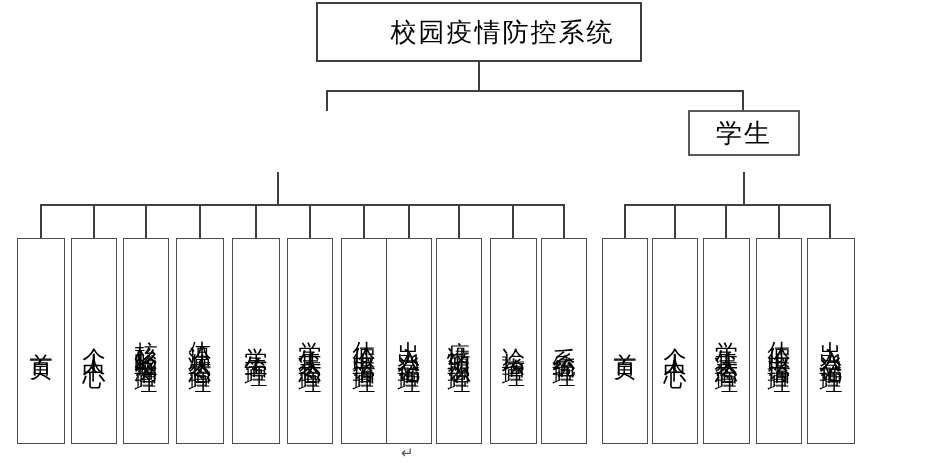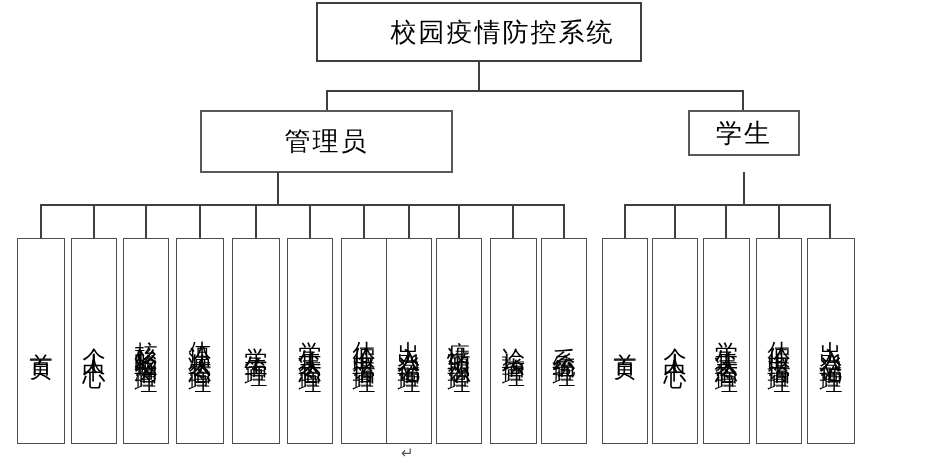--- a/index.html
+++ b/index.html
@@ -68,23 +68,20 @@
 
   <div class="node root" style="left:316px; top:2px; width:326px; height:60px;padding-left:47px;">
     <span class="hlabel">校园疫情防控系统</span>
   </div>
 
   <div class="line v" style="left:478px; top:61px; height:30px;"></div>
   <div class="line h" style="left:326px; top:90px; width:418px;"></div>
   <div class="line v" style="left:326px; top:90px; height:21px;"></div>
   <div class="line v" style="left:742px; top:90px; height:21px;"></div>
 
-  <div class="node lvl2" style="left:200px; top:110px; width:253px; height:63px;">
-    <span class="hlabel">管理员</span>
-  </div>
   <div class="node lvl2" style="left:688px; top:110px; width:112px; height:46px;">
     <span class="hlabel">学生</span>
   </div>
 
   <div class="line v" style="left:277px; top:172px; height:34px;"></div>
   <div class="line h" style="left:40px;  top:204px; width:525px;"></div>
   <div class="line v" style="left:40px;  top:204px; height:35px;"></div>
   <div class="line v" style="left:93px;  top:204px; height:35px;"></div>
   <div class="line v" style="left:145px; top:204px; height:35px;"></div>
   <div class="line v" style="left:199px; top:204px; height:35px;"></div>

